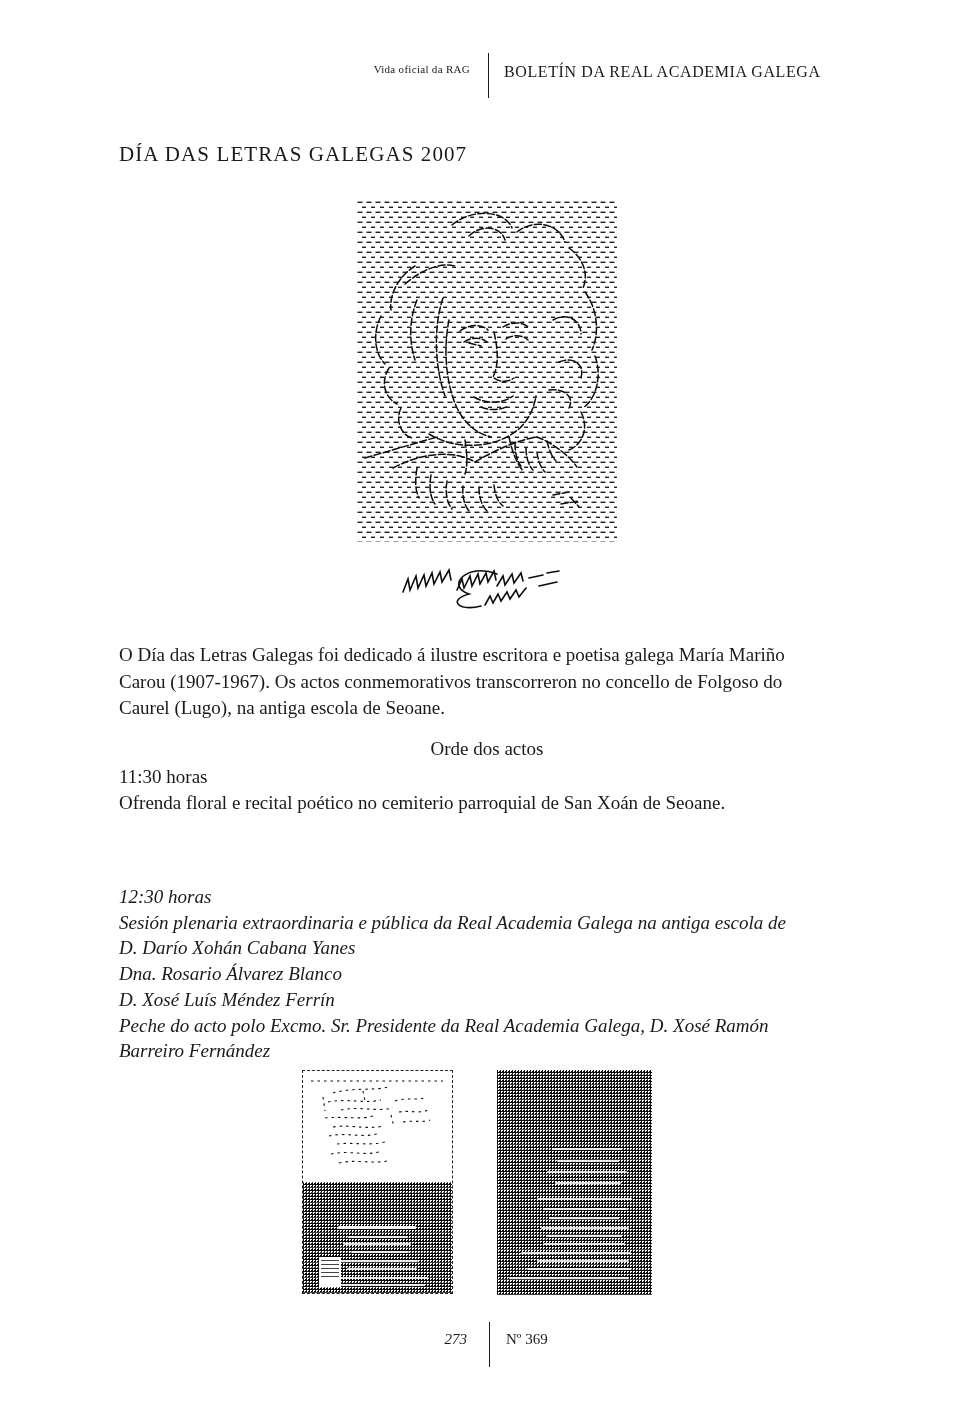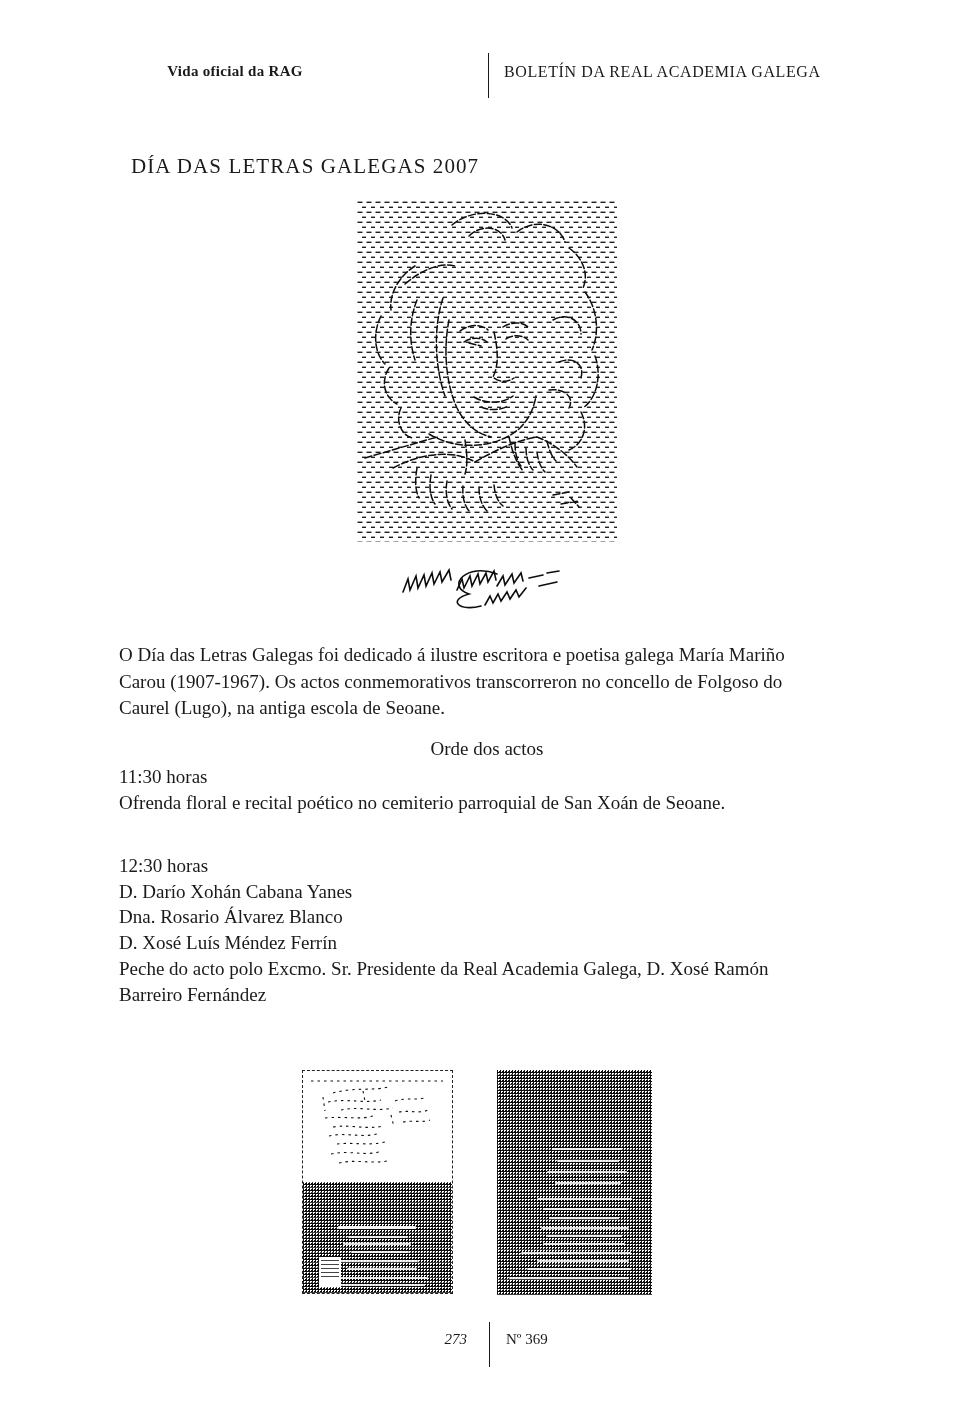--- a/index.html
+++ b/index.html
@@ -4,21 +4,21 @@
 <style>
   html,body{margin:0;padding:0;}
   body{
     width:975px;height:1417px;position:relative;background:#ffffff;
     font-family:"Liberation Serif","DejaVu Serif",serif;color:#1a1a1a;
     overflow:hidden;
   }
   .abs{position:absolute;}
   
   .rule-v{position:absolute;width:1px;background:#1a1a1a;}
-  .hdr-left{left:0;width:470px;top:63px;text-align:center;font-size:15px;letter-spacing:.3px;white-space:nowrap;font-weight:bold;}
+  .hdr-left{left:0;width:470px;top:63px;text-align:right;font-size:11px;letter-spacing:.3px;white-space:nowrap;}
   .hdr-right{left:504px;top:63px;font-size:16px;letter-spacing:.6px;white-space:nowrap;}
   .ftr-page{left:0;width:467px;top:1331px;text-align:right;font-size:15px;font-style:italic;}
   .ftr-issue{left:506px;top:1331px;font-size:15px;}
   
   .title{left:119px;top:142px;font-size:21px;letter-spacing:1.1px;white-space:nowrap;}
   
   .bodyline{white-space:nowrap;font-size:19px;}
   .intro{left:119px;top:642px;line-height:26.5px;}
   .sched-head{left:119px;top:738px;width:736px;text-align:center;font-size:19px;}
   .sched-block{font-size:19px;line-height:25.7px;}
@@ -43,21 +43,21 @@
 </style>
 </head>
 <body>
 
 <div>
 
   <div class="abs hdr-left">Vida oficial da RAG</div>
   <div class="rule-v" style="left:488px;top:53px;height:45px;"></div>
   <div class="abs hdr-right">BOLETÍN DA REAL ACADEMIA GALEGA</div>
 
-  <h1 class="abs title" style="font-weight:400;margin:12px;">DÍA DAS LETRAS GALEGAS 2007</h1>
+  <h1 class="abs title" style="font-weight:400;margin:0;">DÍA DAS LETRAS GALEGAS 2007</h1>
 
   <svg class="abs portrait" viewBox="0 0 260 342" aria-hidden="true">
     <defs>
       <pattern id="ht" width="9" height="10" patternUnits="userSpaceOnUse">
         <rect x="0.5" y="1.6" width="5" height="1.35" fill="#151515"></rect>
         <rect x="5" y="6.6" width="5" height="1.35" fill="#151515"></rect>
       </pattern>
     </defs>
     <rect x="0" y="0" width="260" height="342" fill="url(#ht)"></rect>
     <g stroke="#0d0d0d" stroke-width="1.5" fill="none" stroke-linecap="round" stroke-dasharray="7 2.5">
@@ -99,22 +99,23 @@
     <div class="bodyline">Caurel (Lugo), na antiga escola de Seoane.</div>
   </div>
 
   <div class="abs sched-head">Orde dos actos</div>
 
   <div class="abs sched-block" style="left:119px;top:764px;">
     <div class="bodyline">11:30 horas</div>
     <div class="bodyline">Ofrenda floral e recital poético no cemiterio parroquial de San Xoán de Seoane.</div>
   </div>
 
-  <div class="abs sched-block" style="left:119px;top:853px;">
+  <div class="abs sched-block" style="left:119px;top:884px;font-style:italic;">
     <div class="bodyline">12:30 horas</div>
+    <div class="bodyline">Sesión plenaria extraordinaria e pública da Real Academia Galega na antiga escola de</div>
     <div class="bodyline">D. Darío Xohán Cabana Yanes</div>
     <div class="bodyline">Dna. Rosario Álvarez Blanco</div>
     <div class="bodyline">D. Xosé Luís Méndez Ferrín</div>
     <div class="bodyline">Peche do acto polo Excmo. Sr. Presidente da Real Academia Galega, D. Xosé Ramón</div>
     <div class="bodyline">Barreiro Fernández</div>
   </div>
 
   <figure class="thumb thumb-left" style="margin:0;">
     <svg style="position:absolute;left:0;top:0;" width="149" height="112" viewBox="0 0 149 112" aria-hidden="true">
       <g stroke="#111" stroke-width="1.1" fill="none" stroke-dasharray="2.5 4">

